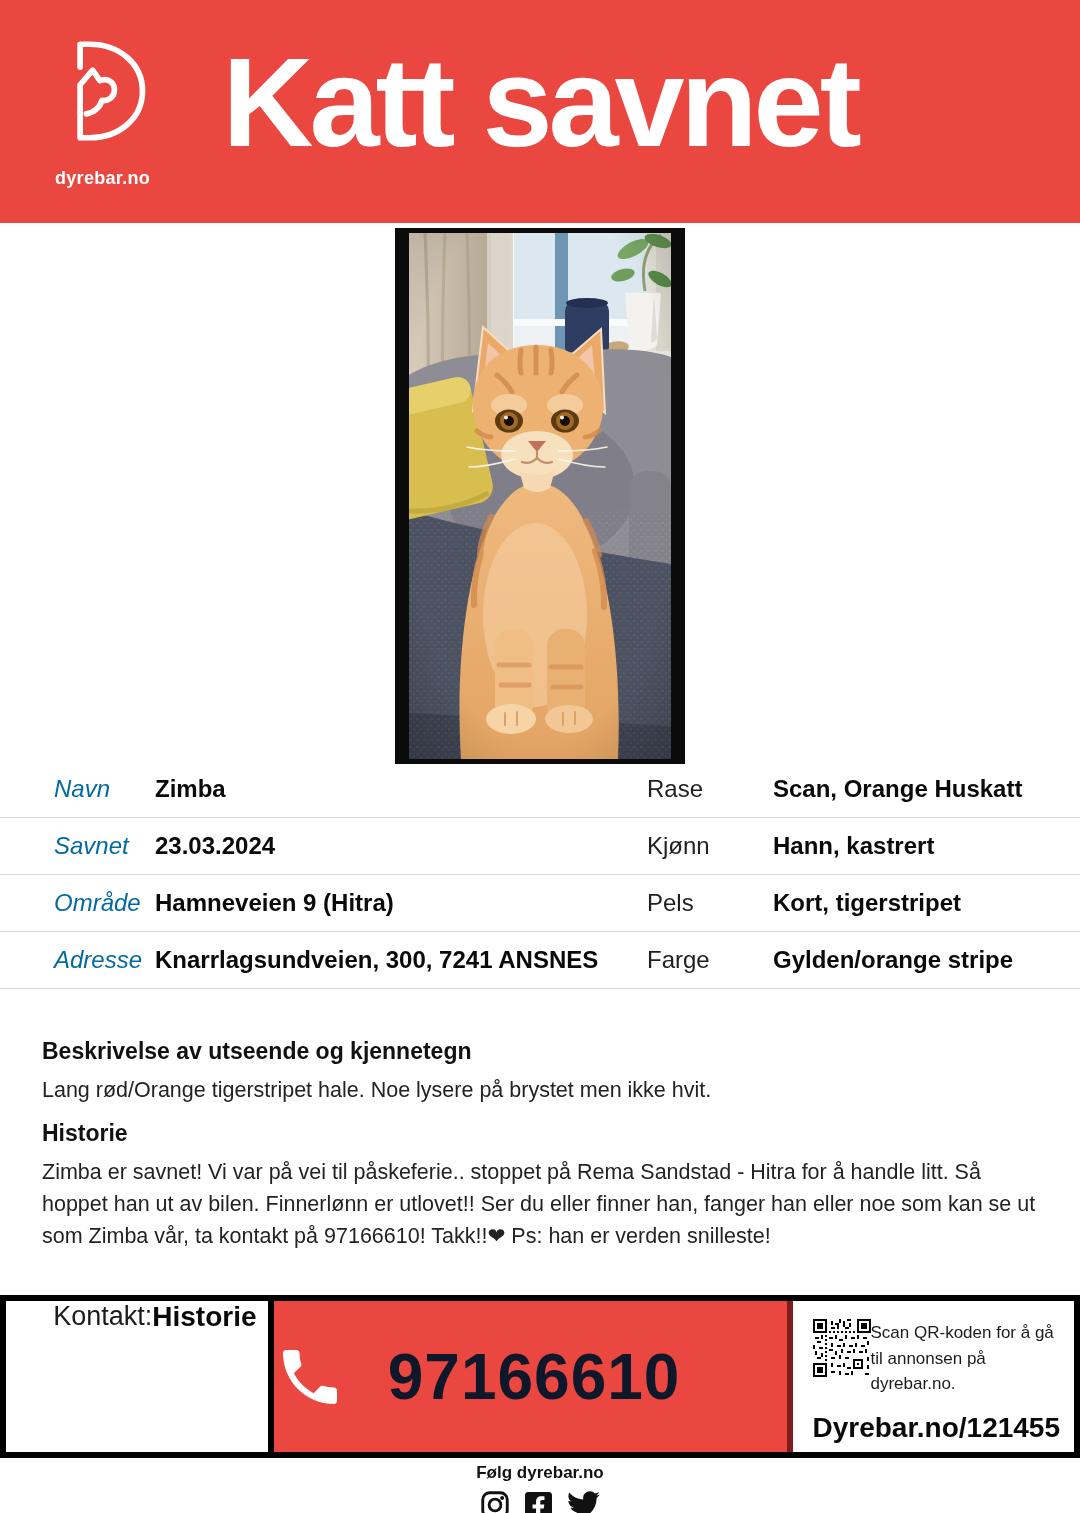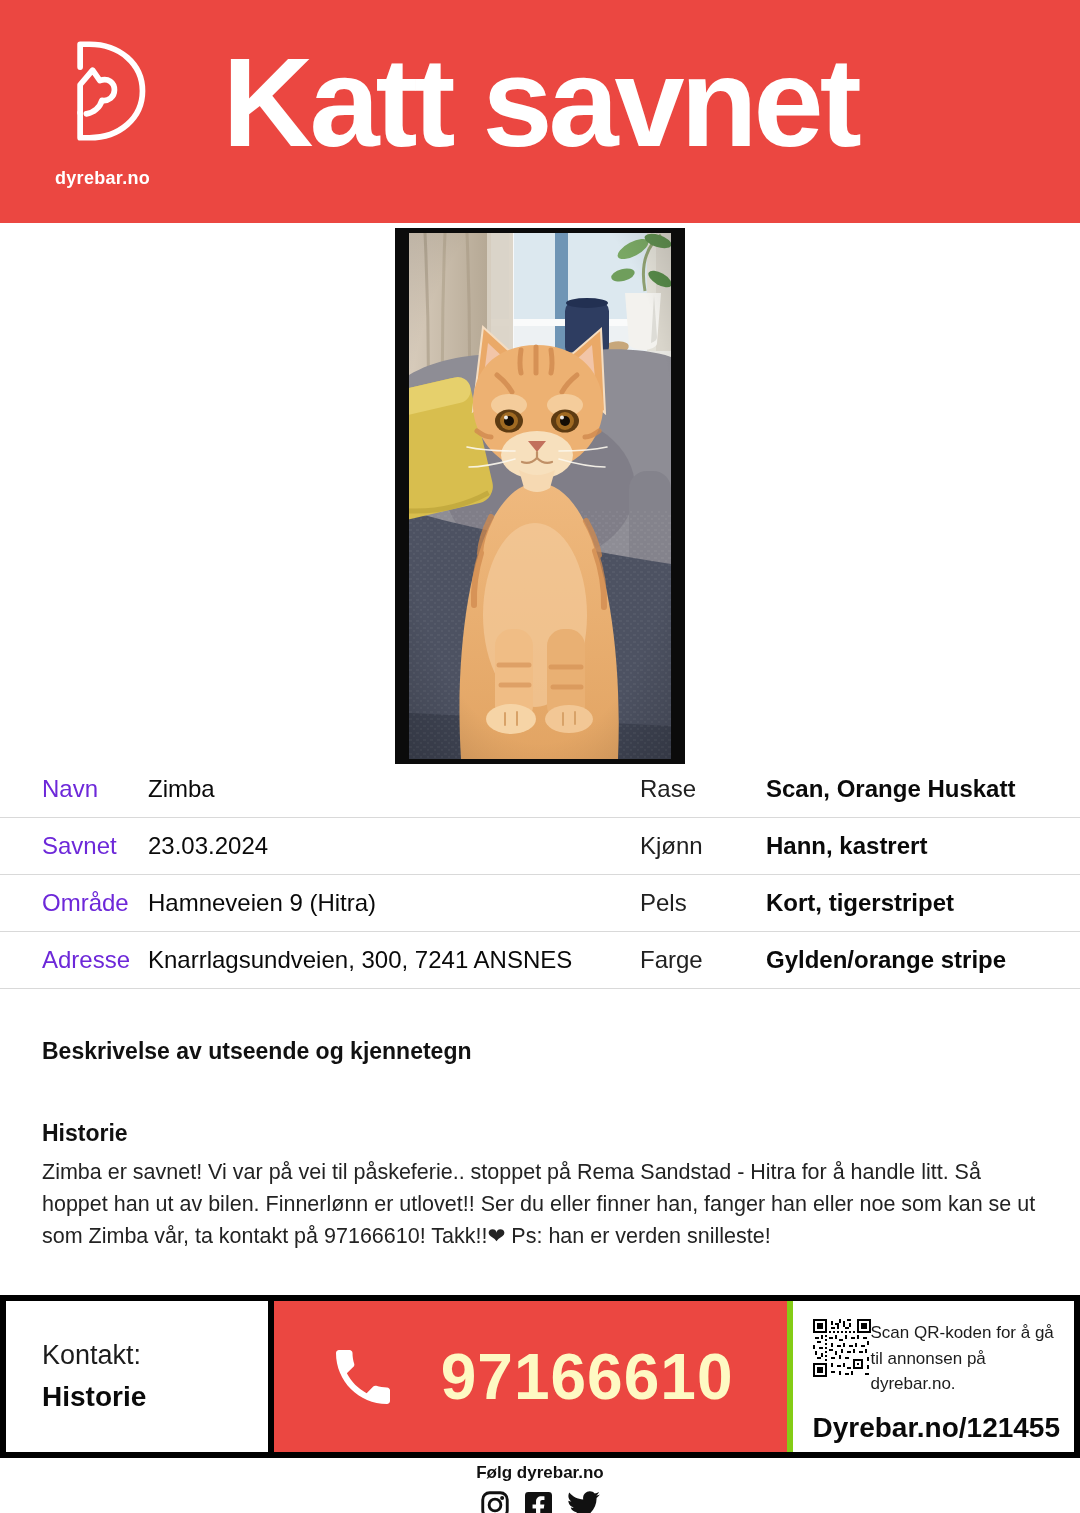--- a/index.html
+++ b/index.html
@@ -20,39 +20,39 @@
     font-size:126px; font-weight:bold; letter-spacing:-4px; line-height:1.0; white-space:nowrap;
   }
 
   
   .photo { position:absolute; top:228px; left:395px; width:290px; height:536px; background:#0b0b0b; }
   .photo svg { position:absolute; top:5px; left:14px; display:block; }
 
   
   .details { position:absolute; top:761px; left:0; width:1080px; }
   .detail-row { display:flex; align-items:center; height:57px; border-bottom:1px solid #d9d9d9; font-size:24px; }
-  .cl-l { width:148px; padding-left:42px; color:#6d28d9; }
-  .cv-l { width:492px; font-weight:normal; color:#0a0a0a; }
+  .cl-l { width:148px; padding-left:54px; color:#0369a1;font-style:italic; }
+  .cv-l { width:492px; font-weight:bold; color:#0a0a0a;margin-left:7px; }
   .cl-r { width:126px; color:#212121; }
   .cv-r { flex:1; font-weight:bold; color:#0a0a0a; }
 
   
   .section { position:absolute; left:42px; width:1000px; }
   .sec-desc { top:1038px; }
   .sec-hist { top:1120px; }
   .section-heading { font-size:23px; font-weight:bold; color:#111; }
   .section-text { font-size:21.5px; line-height:32px; color:#232323; margin-top:9px; }
 
   
   .contact-bar { position:absolute; top:1295px; left:0; width:1080px; height:163px; border:6px solid #000; display:flex; background:#fff; }
-  .contact-box { width:264px; display:flex; flex-direction:column; justify-content:center; padding-left:36px; row-gap:10px; }
+  .contact-box { width:264px; display:flex; flex-direction:row; justify-content:center; padding-left:36px; row-gap:10px; }
   .contact-label { font-size:27px; color:#1c1c1c; }
   .contact-name { font-size:28px; font-weight:bold; color:#0a0a0a; }
-  .phone-box { width:530px; background:var(--accent); border-left:6px solid #000; border-right:6px solid #84cc16;
-    display:flex; align-items:center; justify-content:center; column-gap:42px; color:#fef9c3; }
+  .phone-box { width:530px; background:var(--accent); border-left:6px solid #000; border-right:6px solid #7f1d1d;
+    display:flex; align-items:center; justify-content:flex-start; column-gap:42px; color:#0f172a; }
   .phone-number { font-size:64px; font-weight:bold; letter-spacing:1px; }
   .qr-box { flex:1; padding:18px 14px 0 20px; }
   .qr-row { display:flex; }
   .qr-code { width:58px; height:58px; flex:0 0 auto; }
   .qr-text { font-size:17px; line-height:25.5px; color:#1c1c1c; padding-top:1px; }
   .ad-url { font-size:28px; font-weight:bold; color:#0a0a0a; margin-top:15px; }
 
   
   .footer { position:absolute; top:1458px; left:0; width:1080px; text-align:center; }
   .follow { font-size:17px; font-weight:bold; color:#111; margin-top:5px; }
@@ -235,20 +235,21 @@
     <div class="detail-row">
       <span class="cl-l">Adresse</span>
       <span class="cv-l">Knarrlagsundveien, 300, 7241 ANSNES</span>
       <span class="cl-r">Farge</span>
       <span class="cv-r">Gylden/orange stripe</span>
     </div>
   </div>
 
   <div class="section sec-desc">
     <div class="section-heading">Beskrivelse av utseende og kjennetegn</div>
+    <div class="section-text">Lang rød/Orange tigerstripet hale. Noe lysere på brystet men ikke hvit.</div>
   </div>
 
   <div class="section sec-hist">
     <div class="section-heading">Historie</div>
     <div class="section-text">Zimba er savnet! Vi var på vei til påskeferie.. stoppet på Rema Sandstad - Hitra for å handle litt. Så hoppet han ut av bilen. Finnerlønn er utlovet!! Ser du eller finner han, fanger han eller noe som kan se ut som Zimba vår, ta kontakt på 97166610! Takk!!❤ Ps: han er verden snilleste!</div>
   </div>
 
   <div class="contact-bar">
     <div class="contact-box">
       <div class="contact-label">Kontakt:</div>

